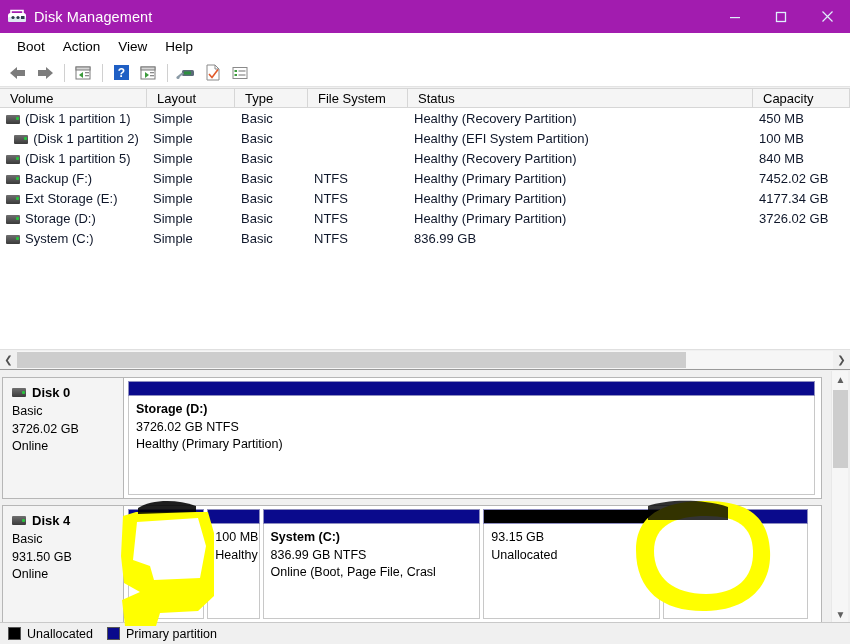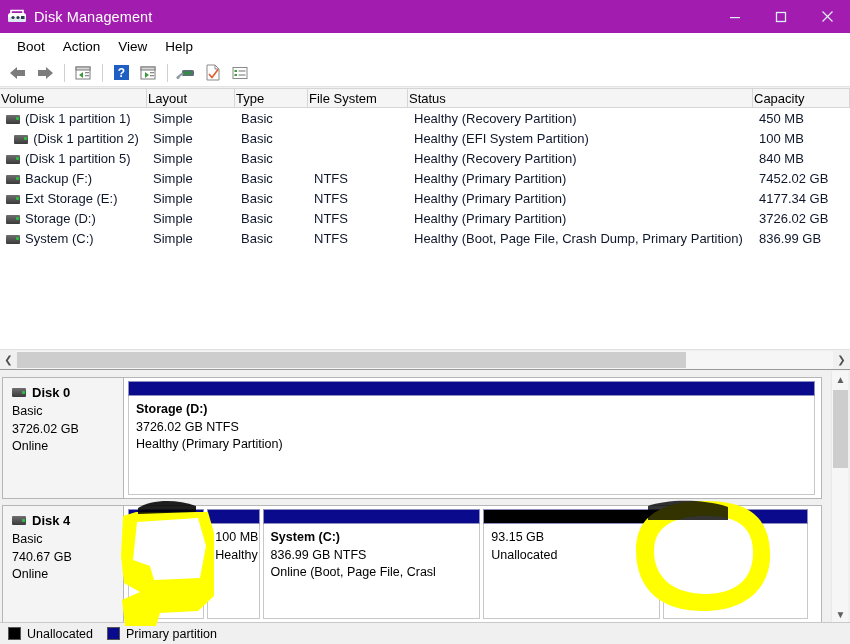--- a/index.html
+++ b/index.html
@@ -88,21 +88,21 @@
   .vol-header {
     position: absolute; left: 0; top: 0;
     width: 850px; height: 20px;
     background: #f5f5f5;
     border-top: 1px solid #d6d6d6;
     border-bottom: 1px solid #d6d6d6;
     display: flex;
   }
   .vol-header .hcell {
     font-size: 13px; color: #000;
-    padding-left: 1px;
+    padding-left: 10px;
     line-height: 19px;
     border-right: 1px solid #d6d6d6;
     overflow: hidden; white-space: nowrap;
     flex: none;
   }
   .vol-body {
     position: absolute; left: 0; top: 21px;
     width: 850px; height: 240px;
     overflow: hidden;
   }
@@ -438,21 +438,20 @@
           <div class="cell" style="width: 97px;">3726.02 GB</div>
         </div>
         <div class="vol-row">
           <div class="cell vol-name" style="width: 147px;">
             <span class="drive-icon"></span>
             <span>System (C:)</span>
           </div>
           <div class="cell" style="width: 88px;">Simple</div>
           <div class="cell" style="width: 73px;">Basic</div>
           <div class="cell" style="width: 100px;">NTFS</div>
-          <div class="cell" style="width: 345px;">Healthy (Boot, Page File, Crash Dump, Primary Partition)</div>
           <div class="cell" style="width: 97px;">836.99 GB</div>
         </div>
       </div>
     <div class="hscroll">
       <div class="hs-arrow">❮</div>
       <div class="hs-track">
         <div class="hs-thumb" id="hs-thumb" style="width: 82%;"></div>
       </div>
       <div class="hs-arrow">❯</div>
     </div>
@@ -481,21 +480,21 @@
             </div>
           </div>
         </div>
         <div class="disk-block" style="top: 134px; height: 118px;">
           <div class="disk-info">
             <div class="disk-title">
               <span class="drive-icon"></span>
               <span>Disk 4</span>
             </div>
             <div class="disk-meta">Basic</div>
-            <div class="disk-meta">740.67 GB</div>
+            <div class="disk-meta">931.50 GB</div>
             <div class="disk-meta">Online</div>
           </div>
           <div class="parts">
             <div class="part" style="width: calc(11.5% - 3px);">
               <div class="part-bar" style="background: rgb(10, 10, 140);"></div>
               <div class="part-body">
                 <div class="part-label">450 MB</div>
                 <div class="part-label">Healthy (Re</div>
               </div>
             </div>

